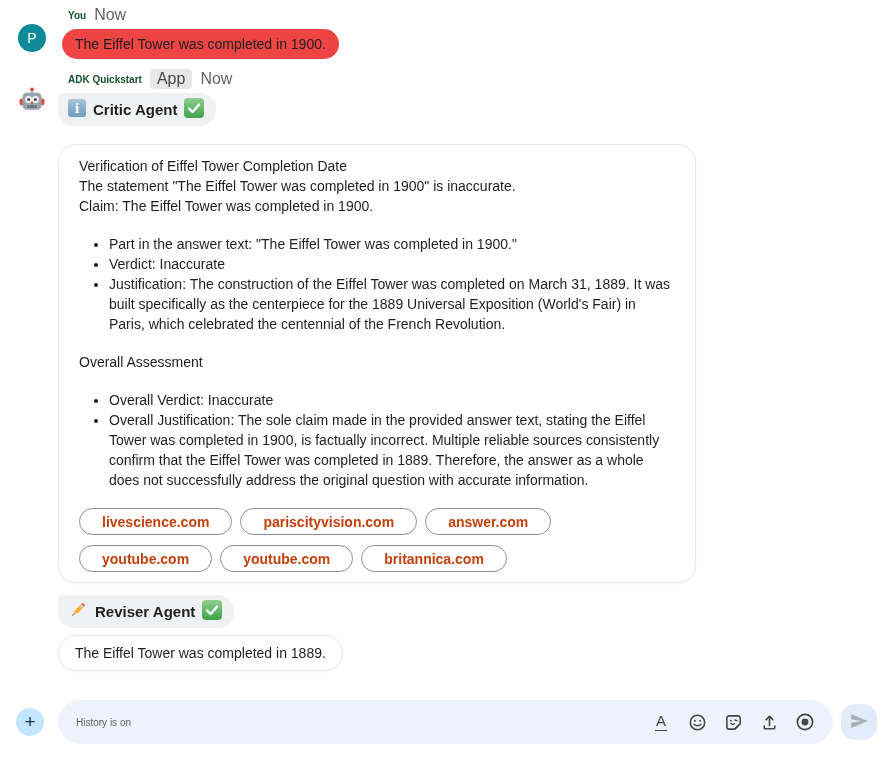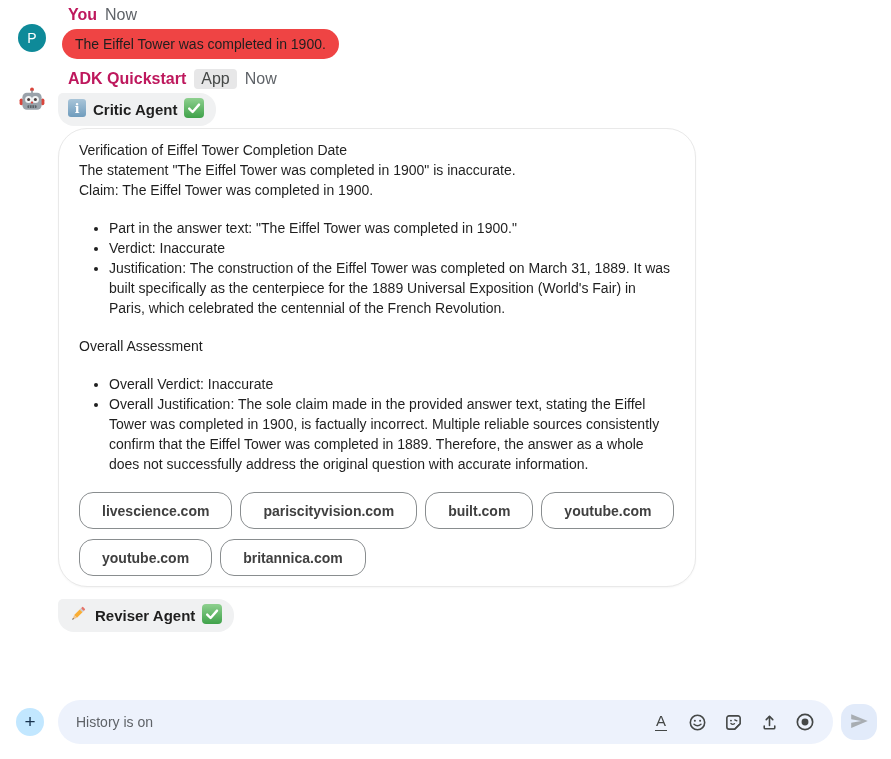--- a/index.html
+++ b/index.html
@@ -6,59 +6,59 @@
   html,body { background:#fff; }
   body { font-family:"Liberation Sans", sans-serif; color:#1f1f1f; }
   .app { width:891px; height:759px; background:#fff; display:flex; flex-direction:column; overflow:hidden; }
 
   .chat { flex:1; padding-top:7px; overflow:hidden; }
   .group { display:flex; }
   .avatar-col { width:58px; flex:0 0 58px; padding-left:18px; }
   .content-col { flex:1; min-width:0; }
 
   .meta { display:flex; align-items:center; gap:8px; margin-left:10px; height:16px; margin-bottom:6px; }
-  .sender { font-size:16px; font-weight:bold; color:#be185d; }
+  .sender { font-size:10px; font-weight:bold; color:#14532d; }
   .time { font-size:16px; color:#5f6368; }
   .badge { font-size:16px; color:#444746; background:#e7e7e8; border-radius:4px; padding:2px 7px; line-height:1; }
 
   .avatar { width:28px; height:28px; border-radius:50%; margin-top:17px; display:flex; align-items:center; justify-content:center; }
   .user-avatar { background:#0e8a99; color:#fff; font-size:14px; }
   .bot-avatar { background:#fff; }
 
   .bubble { display:inline-block; font-size:14px; line-height:20px; }
   .bubble-blue { background:#ef4444; border-radius:16px; padding:5px 13px; margin-left:4px; }
   .agent-bubble { display:inline-flex; align-items:center; gap:7px; background:#f0f1f2; border-radius:5px 16px 16px 16px; padding:5px 12px 5px 10px; font-size:15px; font-weight:bold; }
   .bubble-white { background:#fff; border:1px solid #e8e8e8; border-radius:18px; padding:7px 16px; box-shadow:0 1px 2px rgba(0,0,0,.04); }
 
   .group-user { margin-bottom:12px; }
 
-  .card { width:638px; background:#fff; border:1px solid #e9e9e9; border-radius:29px; box-shadow:0 1px 2px rgba(0,0,0,.04);
-          margin-top:2px; padding:11px 20px 10px; font-size:14px; line-height:20px; }
+  .card { width:638px; background:#fff; border:1px solid #e9e9e9; border-radius:18px; box-shadow:0 1px 2px rgba(0,0,0,.04);
+          margin-top:18px; padding:11px 20px 10px; font-size:14px; line-height:20px; }
   .card p { margin:0; }
   .card ul { margin:18px 0; padding-left:30px; }
   .card li { margin:0; }
   .card strong { font-weight:normal; }
 
   .chips { display:flex; flex-wrap:wrap; gap:10px 8px; margin-top:0; }
-  .chip { background:#fff; border:1px solid #898d8f; border-radius:14px; height:37px; padding:0 22px; font-family:"Liberation Sans",sans-serif;
-          font-size:14px; font-weight:bold; color:#404040; cursor:pointer; display:inline-flex; align-items:center; }
+  .chip { background:#fff; border:1px solid #898d8f; border-radius:14px; height:27px; padding:0 22px; font-family:"Liberation Sans",sans-serif;
+          font-size:14px; font-weight:bold; color:#c2410c; cursor:pointer; display:inline-flex; align-items:center; }
 
   .reviser-row { margin-top:12px; }
   .final-row { margin-top:7px; }
 
   .icon-info { flex:0 0 18px; }
   .icon-check { flex:0 0 20px; }
 
   
   .composer { display:flex; align-items:center; padding:0 14px 15px 16px; }
   .plus-btn { width:28px; height:28px; border-radius:50%; background:#c2e7ff; border:none; cursor:pointer;
               display:flex; align-items:center; justify-content:center; flex:0 0 28px; }
   .plus-glyph { font-size:19px; line-height:1; color:#17324d; font-weight:normal; margin-top:-2px; }
   .pill { flex:1; height:44px; background:#edf2fc; border-radius:22px; margin-left:14px; display:flex; align-items:center; padding:0 16px 0 18px; }
-  .pill input { flex:1; border:none; outline:none; background:transparent; font-family:"Liberation Sans",sans-serif; font-size:14px; color:#1f1f1f; }
+  .pill input { flex:1; border:none; outline:none; background:transparent; font-family:"Liberation Sans",sans-serif; font-size:10px; color:#1f1f1f; }
   .pill input::placeholder { color:#5f6368; }
   .composer-icons { display:flex; align-items:center; gap:12px; }
   .icon-btn { width:24px; height:24px; border:none; background:transparent; cursor:pointer; display:flex; align-items:center; justify-content:center; color:#444746; }
   .fmt-a { font-family:"Liberation Sans",sans-serif; font-size:15px; color:#444746; border-bottom:1.6px solid #444746; line-height:1.05; padding:0 1px 1px; }
   .send-btn { width:36px; height:36px; margin-left:8px; border:none; border-radius:14px; background:#e2ebfa; cursor:default;
               display:flex; align-items:center; justify-content:center; flex:0 0 36px; }
 </style>
 </head>
 <body>
 
@@ -167,21 +167,21 @@
             </li>
             <li>
               <strong>Overall Justification:</strong>
               <span>The sole claim made in the provided answer text, stating the Eiffel Tower was completed in 1900, is factually incorrect. Multiple reliable sources consistently confirm that the Eiffel Tower was completed in 1889. Therefore, the answer as a whole does not successfully address the original question with accurate information.</span>
             </li>
           </ul>
 
           <div class="chips">
             <button class="chip">livescience.com</button>
             <button class="chip">pariscityvision.com</button>
-            <button class="chip">built.com</button>
+            <button class="chip">answer.com</button>
             <button class="chip">youtube.com</button>
             <button class="chip">youtube.com</button>
             <button class="chip">britannica.com</button>
           </div>
         </div>
 
         
         <div class="reviser-row">
           <div class="agent-bubble">
             <span>
@@ -199,20 +199,23 @@
             <span class="icon-check">
               <svg width="20" height="20" viewBox="0 0 20 20">
                 <rect width="20" height="20" rx="4" fill="url(#gc)"></rect>
                 <path d="M5.2 10.6 L8.6 14 L15 6.6" stroke="#fff" stroke-width="2.4" fill="none" stroke-linecap="round" stroke-linejoin="round"></path>
               </svg>
             </span>
           </div>
         </div>
 
         
+        <div class="final-row">
+          <div class="bubble bubble-white">The Eiffel Tower was completed in 1889.</div>
+        </div>
       </div>
     </section>
   </main>
 
   <footer class="composer">
     <button class="plus-btn">
       <span class="plus-glyph">+</span>
     </button>
     <div class="pill">
       <input type="text" placeholder="History is on" style="">

